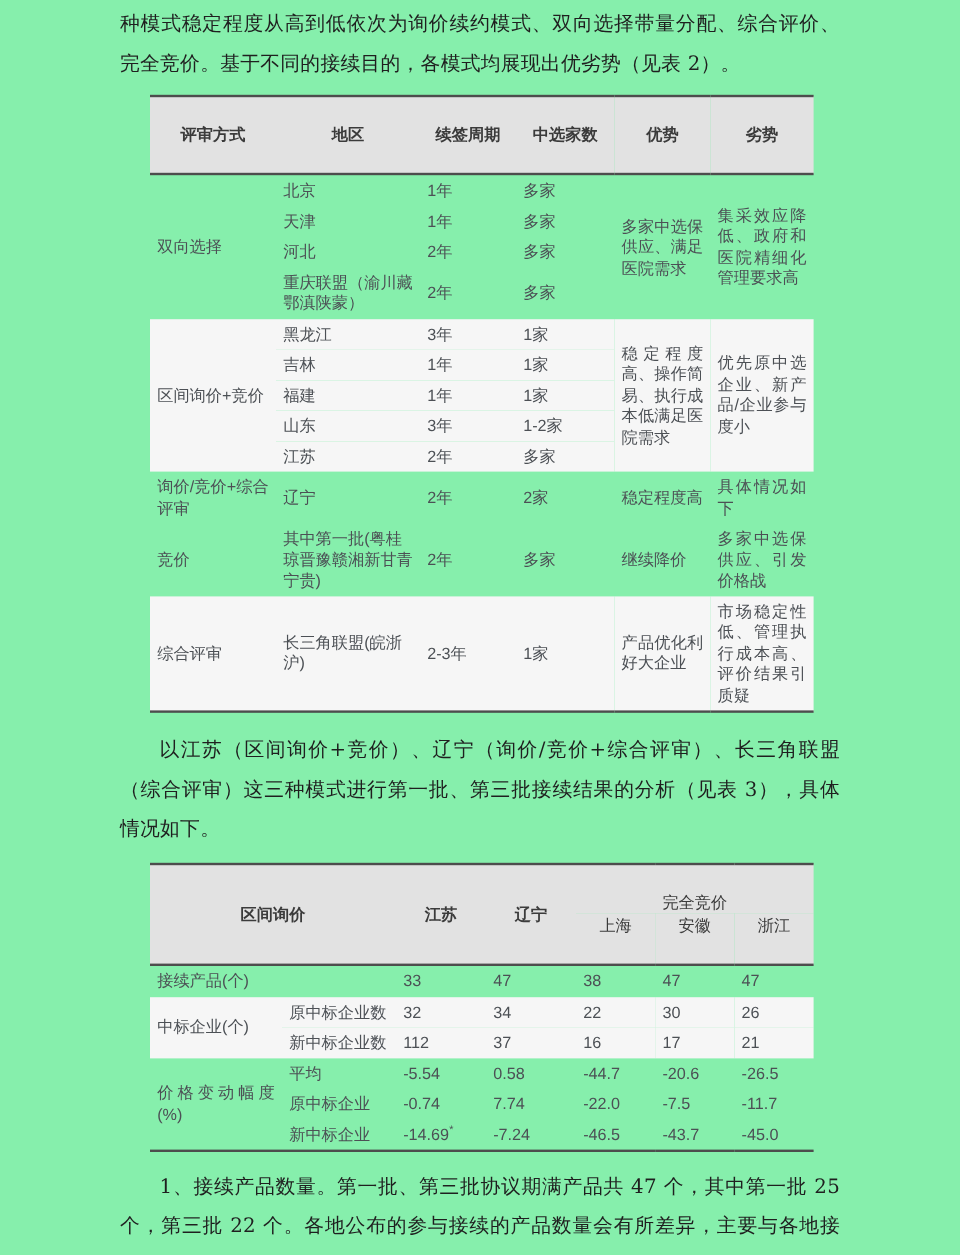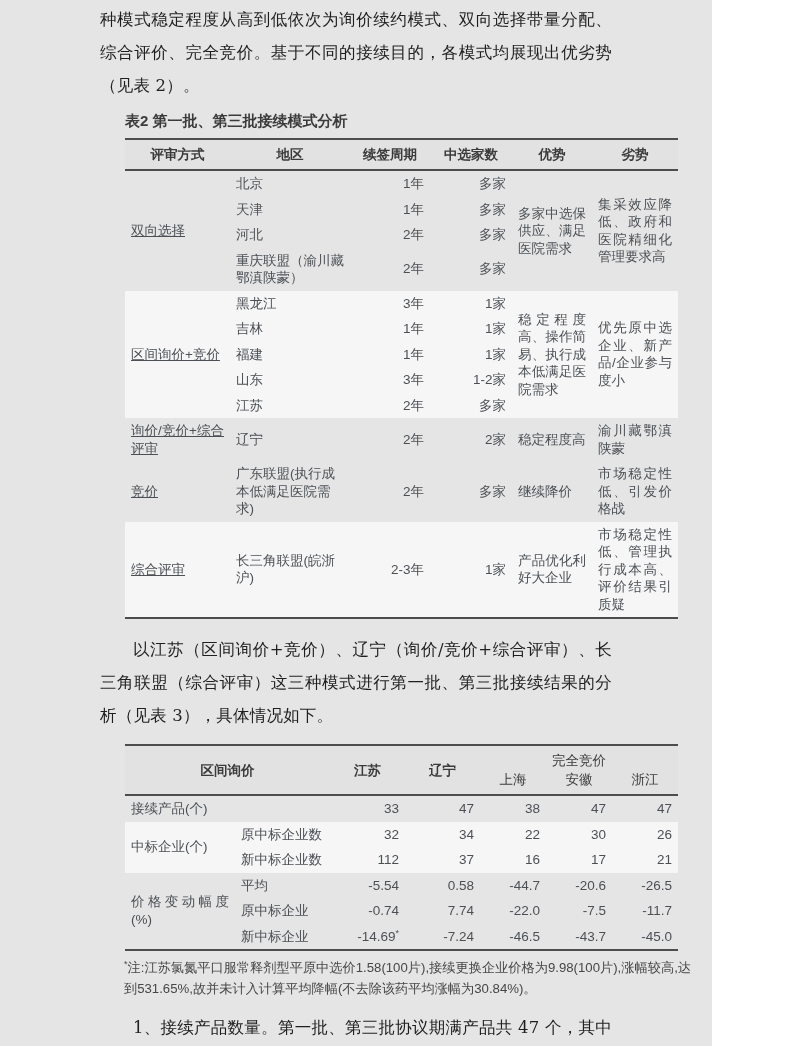--- a/index.html
+++ b/index.html
@@ -1,21 +1,21 @@
 <!DOCTYPE html>
 <html><head>
 <meta charset="utf-8">
 <style>
   * { box-sizing: border-box; }
   html, body { margin: 0; padding: 0; background: #ffffff; }
   .page {
     position: relative;
-    width: 712px;
+    width: 800px;
     height: 1046px;
-    background: #e5e5e5;
+    background: #86efac;
     overflow: hidden;
     font-family: "Liberation Sans", sans-serif;
   }
   .body-text {
     margin: 0 100px;
     font-family: "DejaVu Serif", "Liberation Serif", serif;
     font-size: 16.5px;
     line-height: 33px;
     color: #1f1f1f;
     text-align: justify;
@@ -41,33 +41,33 @@
     font-family: "Liberation Sans", sans-serif;
     font-size: 13.5px;
     color: #4c5055;
     border-top: 2px solid #4d4d4d;
     border-bottom: 2px solid #4d4d4d;
   }
   table.data th {
     background: #e2e2e2;
     font-weight: bold;
     color: #3b3b3b;
-    padding: 6px 4px;
+    padding: 23px 4px;
     line-height: 17px;
     text-align: center;
   }
   #table2 thead th { border-bottom: 2px solid #4d4d4d; }
   table.data td {
     padding: 4px 6px;
     line-height: 17.5px;
     vertical-align: middle;
   }
-  .ctr { text-align: right; }
+  .ctr { text-align: left; }
   .jst { text-align: justify; }
-  td.mode { padding-left: 8px; text-align: justify; text-decoration: underline; }
+  td.mode { padding-left: 8px; text-align: justify; }
   tr.alt td { background: #f6f6f6; }
   th.hb { border-bottom: 2px solid #4d4d4d; }
 
   .footnote {
     width: 567px;
     margin: 6px 0 0 124px;
     font-family: "Liberation Sans", sans-serif;
     font-size: 13.2px;
     line-height: 21px;
     color: #474747;
@@ -82,21 +82,20 @@
   .tbl-wrap3 { margin-top: 2px; }
 </style>
 </head>
 <body>
 
 <div class="page">
 
   <p class="body-text p-top">种模式稳定程度从高到低依次为询价续约模式、双向选择带量分配、综合评价、完全竞价。基于不同的接续目的，各模式均展现出优劣势（见表 2）。</p>
 
   <div class="tbl-wrap2">
-    <div class="table-title">表2 第一批、第三批接续模式分析</div>
     <table class="data" id="table2">
       <colgroup>
         <col style="width:105px">
           <col style="width:120px">
           <col style="width:80px">
         <col style="width:82px">
           <col style="width:80px">
           <col style="width:86px">
       </colgroup>
       <thead>
@@ -163,30 +162,30 @@
           <td class="ctr">2年</td>
           <td class="ctr">多家</td>
         </tr>
 
         <tr>
           <td class="mode">询价/竞价+综合评审</td>
           <td>辽宁</td>
           <td class="ctr">2年</td>
           <td class="ctr">2家</td>
           <td class="jst">稳定程度高</td>
-          <td class="jst">渝川藏鄂滇陕蒙</td>
+          <td class="jst">具体情况如下</td>
         </tr>
 
         <tr>
           <td class="mode">竞价</td>
-          <td>广东联盟(执行成本低满足医院需求)</td>
+          <td>其中第一批(粤桂琼晋豫赣湘新甘青宁贵)</td>
           <td class="ctr">2年</td>
           <td class="ctr">多家</td>
           <td class="jst">继续降价</td>
-          <td class="jst">市场稳定性低、引发价格战</td>
+          <td class="jst">多家中选保供应、引发价格战</td>
         </tr>
 
         <tr class="alt">
           <td class="mode">综合评审</td>
           <td>长三角联盟(皖浙沪)</td>
           <td class="ctr">2-3年</td>
           <td class="ctr">1家</td>
           <td class="jst">产品优化利好大企业</td>
           <td class="jst">市场稳定性低、管理执行成本高、评价结果引质疑</td>
         </tr>
@@ -266,18 +265,17 @@
         <tr>
           <td>新中标企业</td>
           <td class="ctr"><span>-14.69</span><sup>*</sup></td>
           <td class="ctr">-7.24</td>
           <td class="ctr">-46.5</td>
           <td class="ctr">-43.7</td>
           <td class="ctr">-45.0</td>
         </tr>
       </tbody>
     </table>
-    <div class="footnote"><sup>*</sup><span>注:江苏氯氮平口服常释剂型平原中选价1.58(100片),接续更换企业价格为9.98(100片),涨幅较高,达到531.65%,故并未计入计算平均降幅(不去除该药平均涨幅为30.84%)。</span></div>
   </div>
 
   <p class="body-text p-bottom indent">1、接续产品数量。第一批、第三批协议期满产品共 47 个，其中第一批 25 个，第三批 22 个。各地公布的参与接续的产品数量会有所差异，主要与各地接续时间和频次有关，如分为上半年或下半年统一接续，故 47 个品种中第一批的部分产品会在上次接续中一并带过接续。江苏为 33 个产品，辽宁为 47 个（其中</p>
 
 </div>
 
 </body></html>

